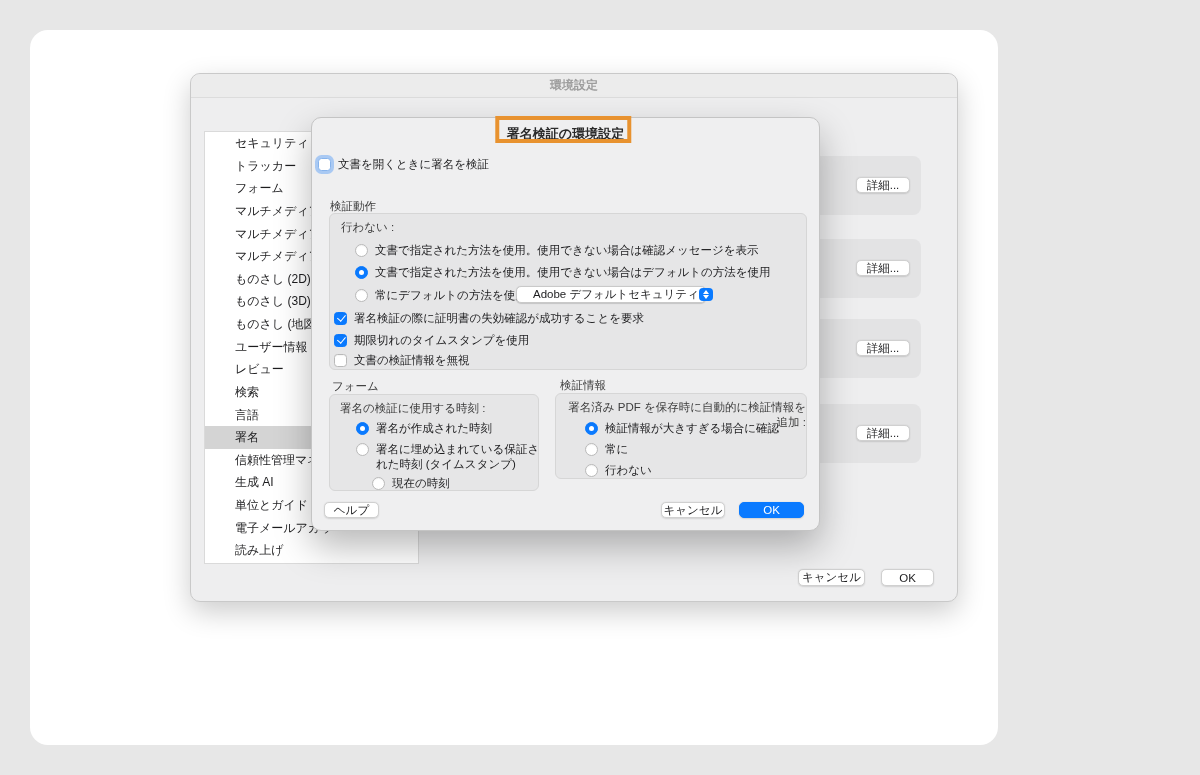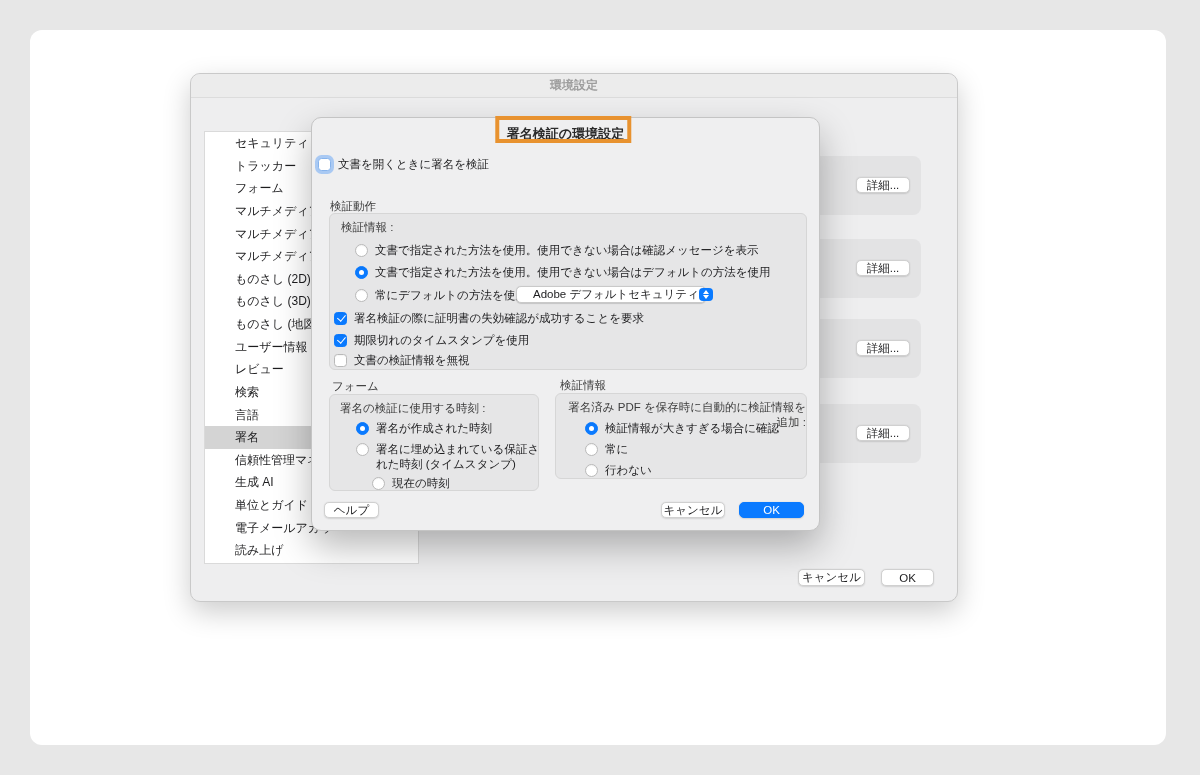--- a/index.html
+++ b/index.html
@@ -1,20 +1,20 @@
 <!DOCTYPE html>
 <html><head>
 <meta charset="utf-8">
 <style>
   * { margin:0; padding:0; box-sizing:border-box; }
   html,body { width:1200px; height:775px; overflow:hidden;
     font-family:"Liberation Sans","DejaVu Sans",sans-serif; }
   body { background:#e7e7e7; position:relative; }
-  .canvas { position:absolute; left:30px; top:30px; width:1136px; height:715px;
-    background:#ffffff; border-radius:12px; }
+  .canvas { position:absolute; left:30px; top:30px; width:968px; height:715px;
+    background:#ffffff; border-radius:18px; }
 
   
   .main-window { position:absolute; left:160px; top:43px; width:768px; height:529px;
     background:#eeeeef; border:1px solid #c9c9c9; border-radius:10px;
     box-shadow:0 10px 28px rgba(0,0,0,0.20); }
   .titlebar { position:absolute; left:0; top:0; width:100%; height:24px;
     border-bottom:1px solid #dcdcdc; border-radius:10px 10px 0 0; background:#ececec;
     display:flex; align-items:center; justify-content:center; }
   .titlebar span { font-size:12px; font-weight:bold; color:#9d9d9d; }
   .category-label { position:absolute; left:13px; top:106px; font-size:12px; color:#1d1d1f; }
@@ -141,21 +141,21 @@
     <div class="modal-title">署名検証の環境設定</div>
     <div class="annotation"></div>
 
     <div class="row" style="left:6px; top:39px;">
       <span class="cb focus-ring"></span>
       <span class="lbl">文書を開くときに署名を検証</span>
     </div>
 
     <div class="sec-lbl" style="left:18px; top:81px;">検証動作</div>
     <div class="group" style="left:17px; top:95px; width:478px; height:157px;">
-      <div class="sec-lbl" style="left:11px; top:6px;">検証情報 :</div>
+      <div class="sec-lbl" style="left:11px; top:6px;">行わない :</div>
       <div class="row" style="left:25px; top:29px;">
         <span class="radio"></span>
         <span class="lbl">文書で指定された方法を使用。使用できない場合は確認メッセージを表示</span>
       </div>
       <div class="row" style="left:25px; top:51px;">
         <span class="radio on"></span>
         <span class="lbl">文書で指定された方法を使用。使用できない場合はデフォルトの方法を使用</span>
       </div>
       <div class="row" style="left:25px; top:74px;">
         <span class="radio"></span>

